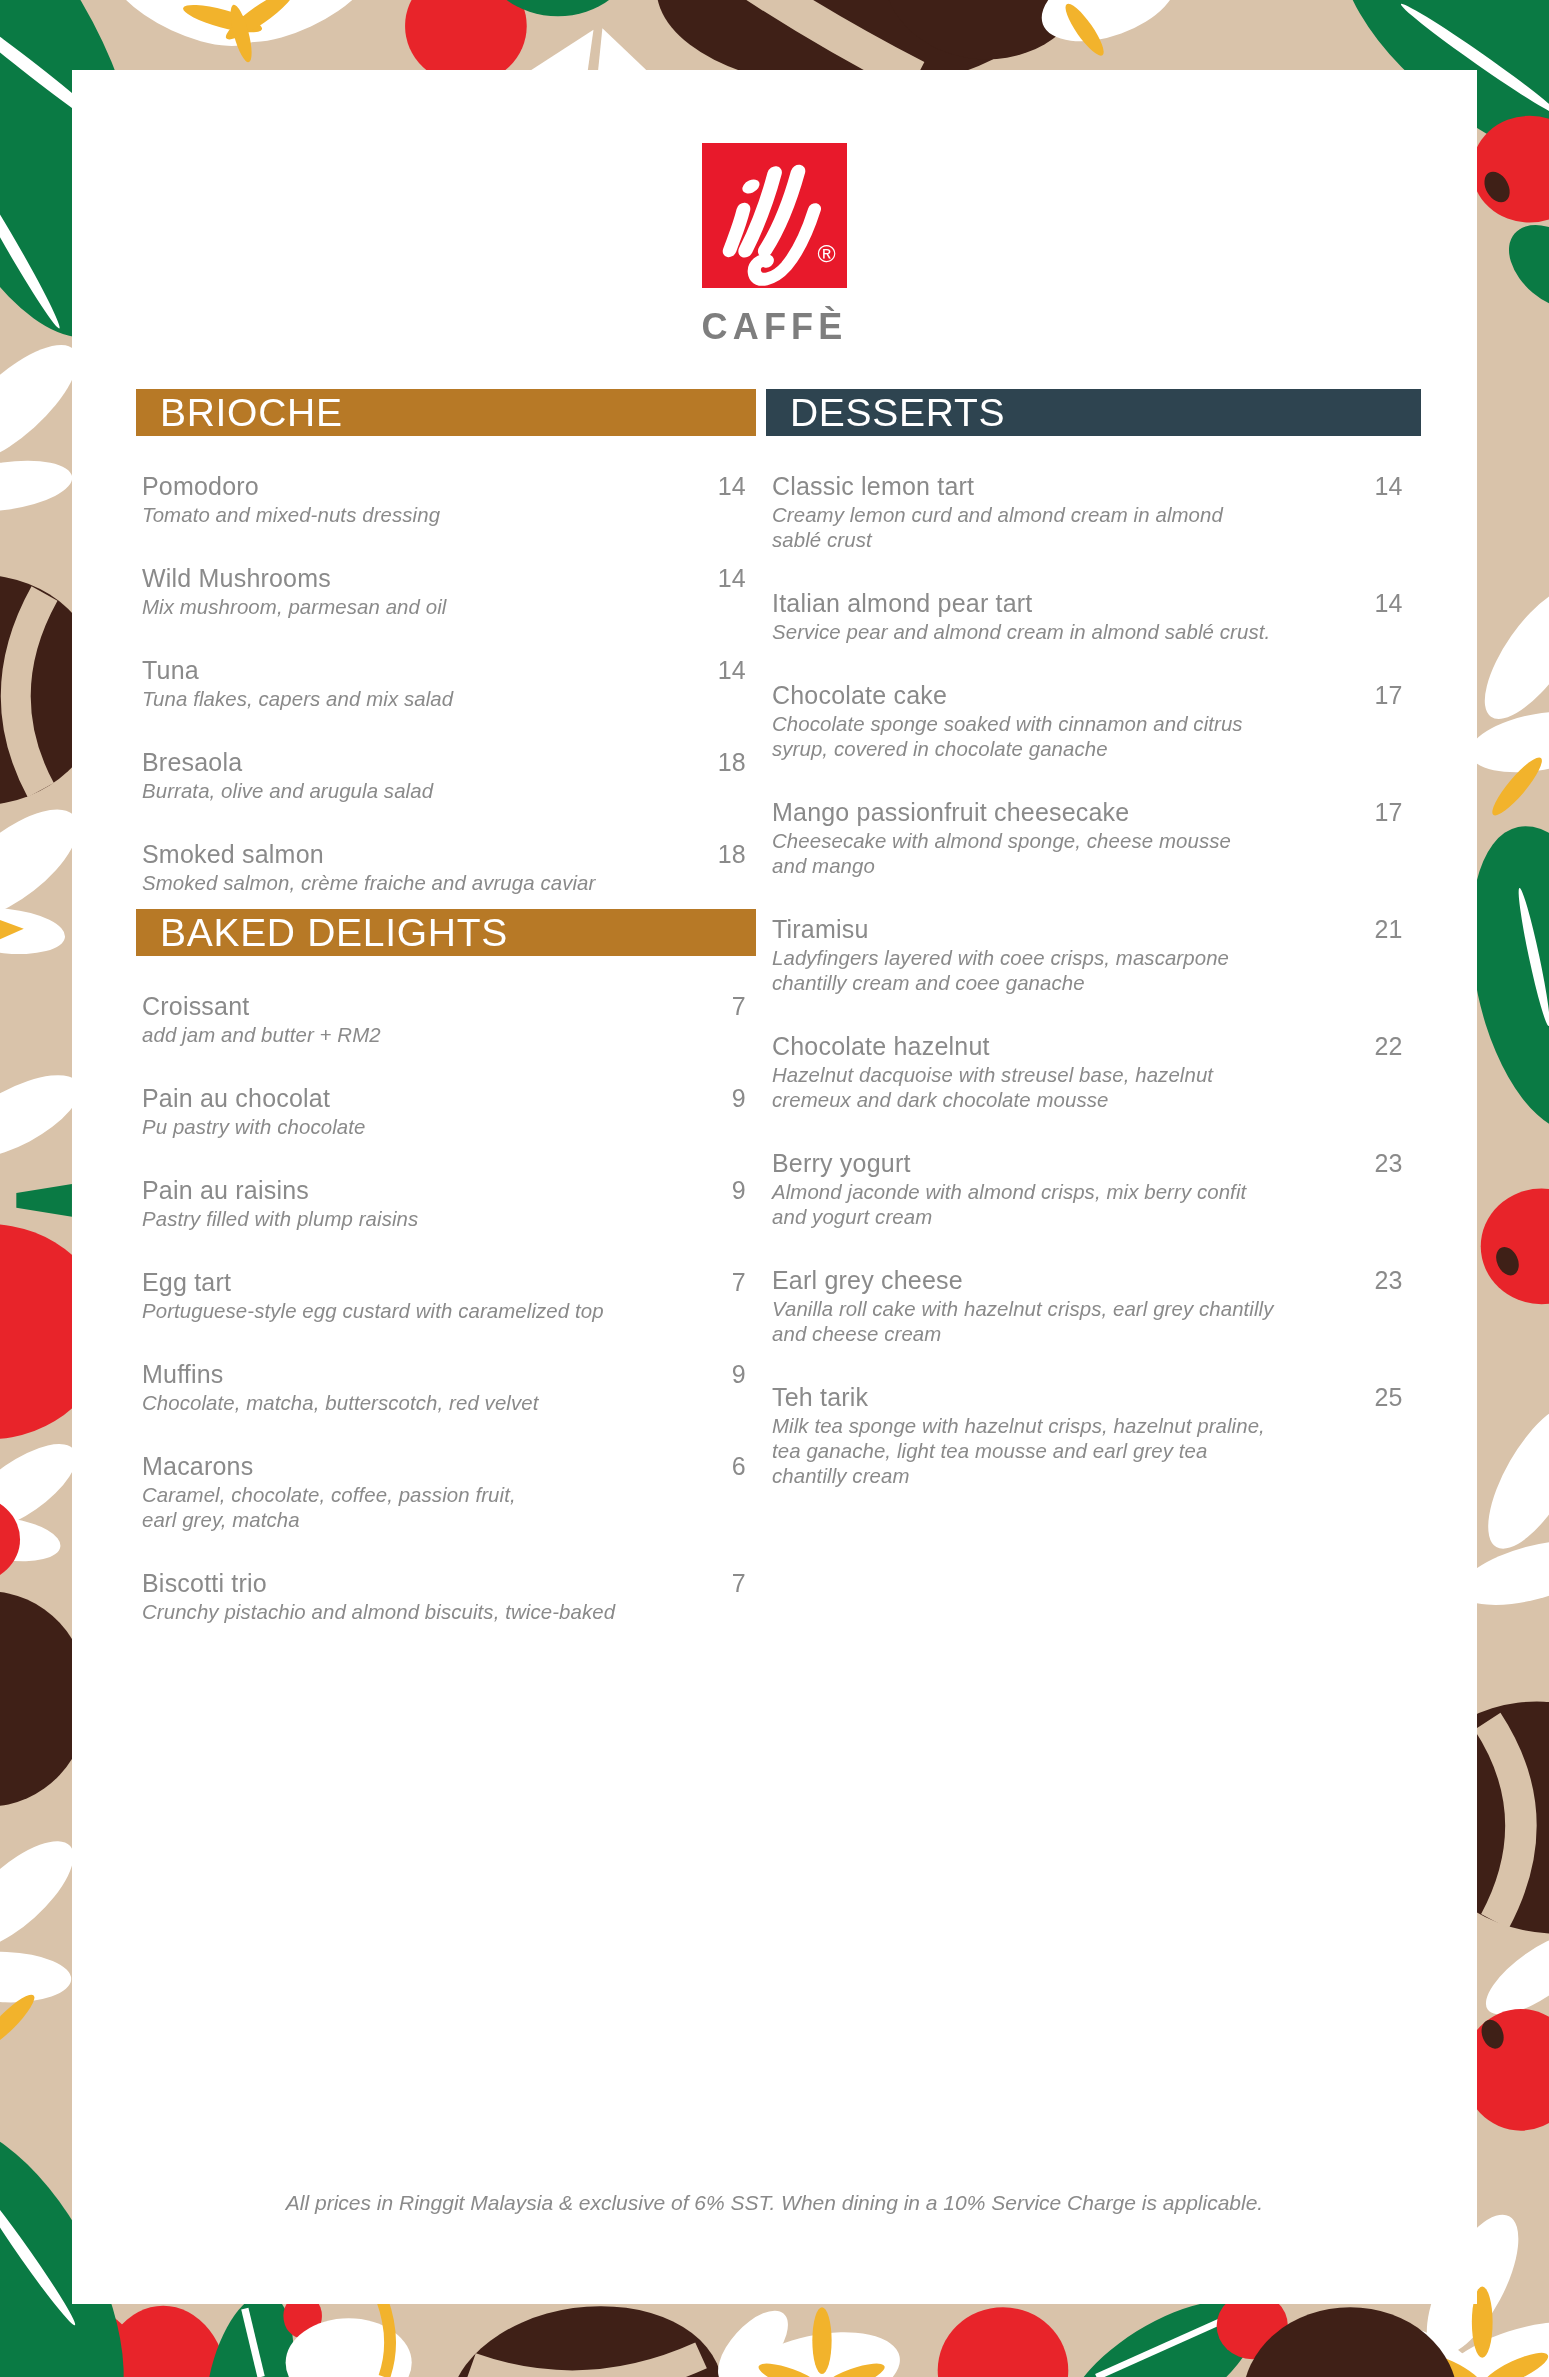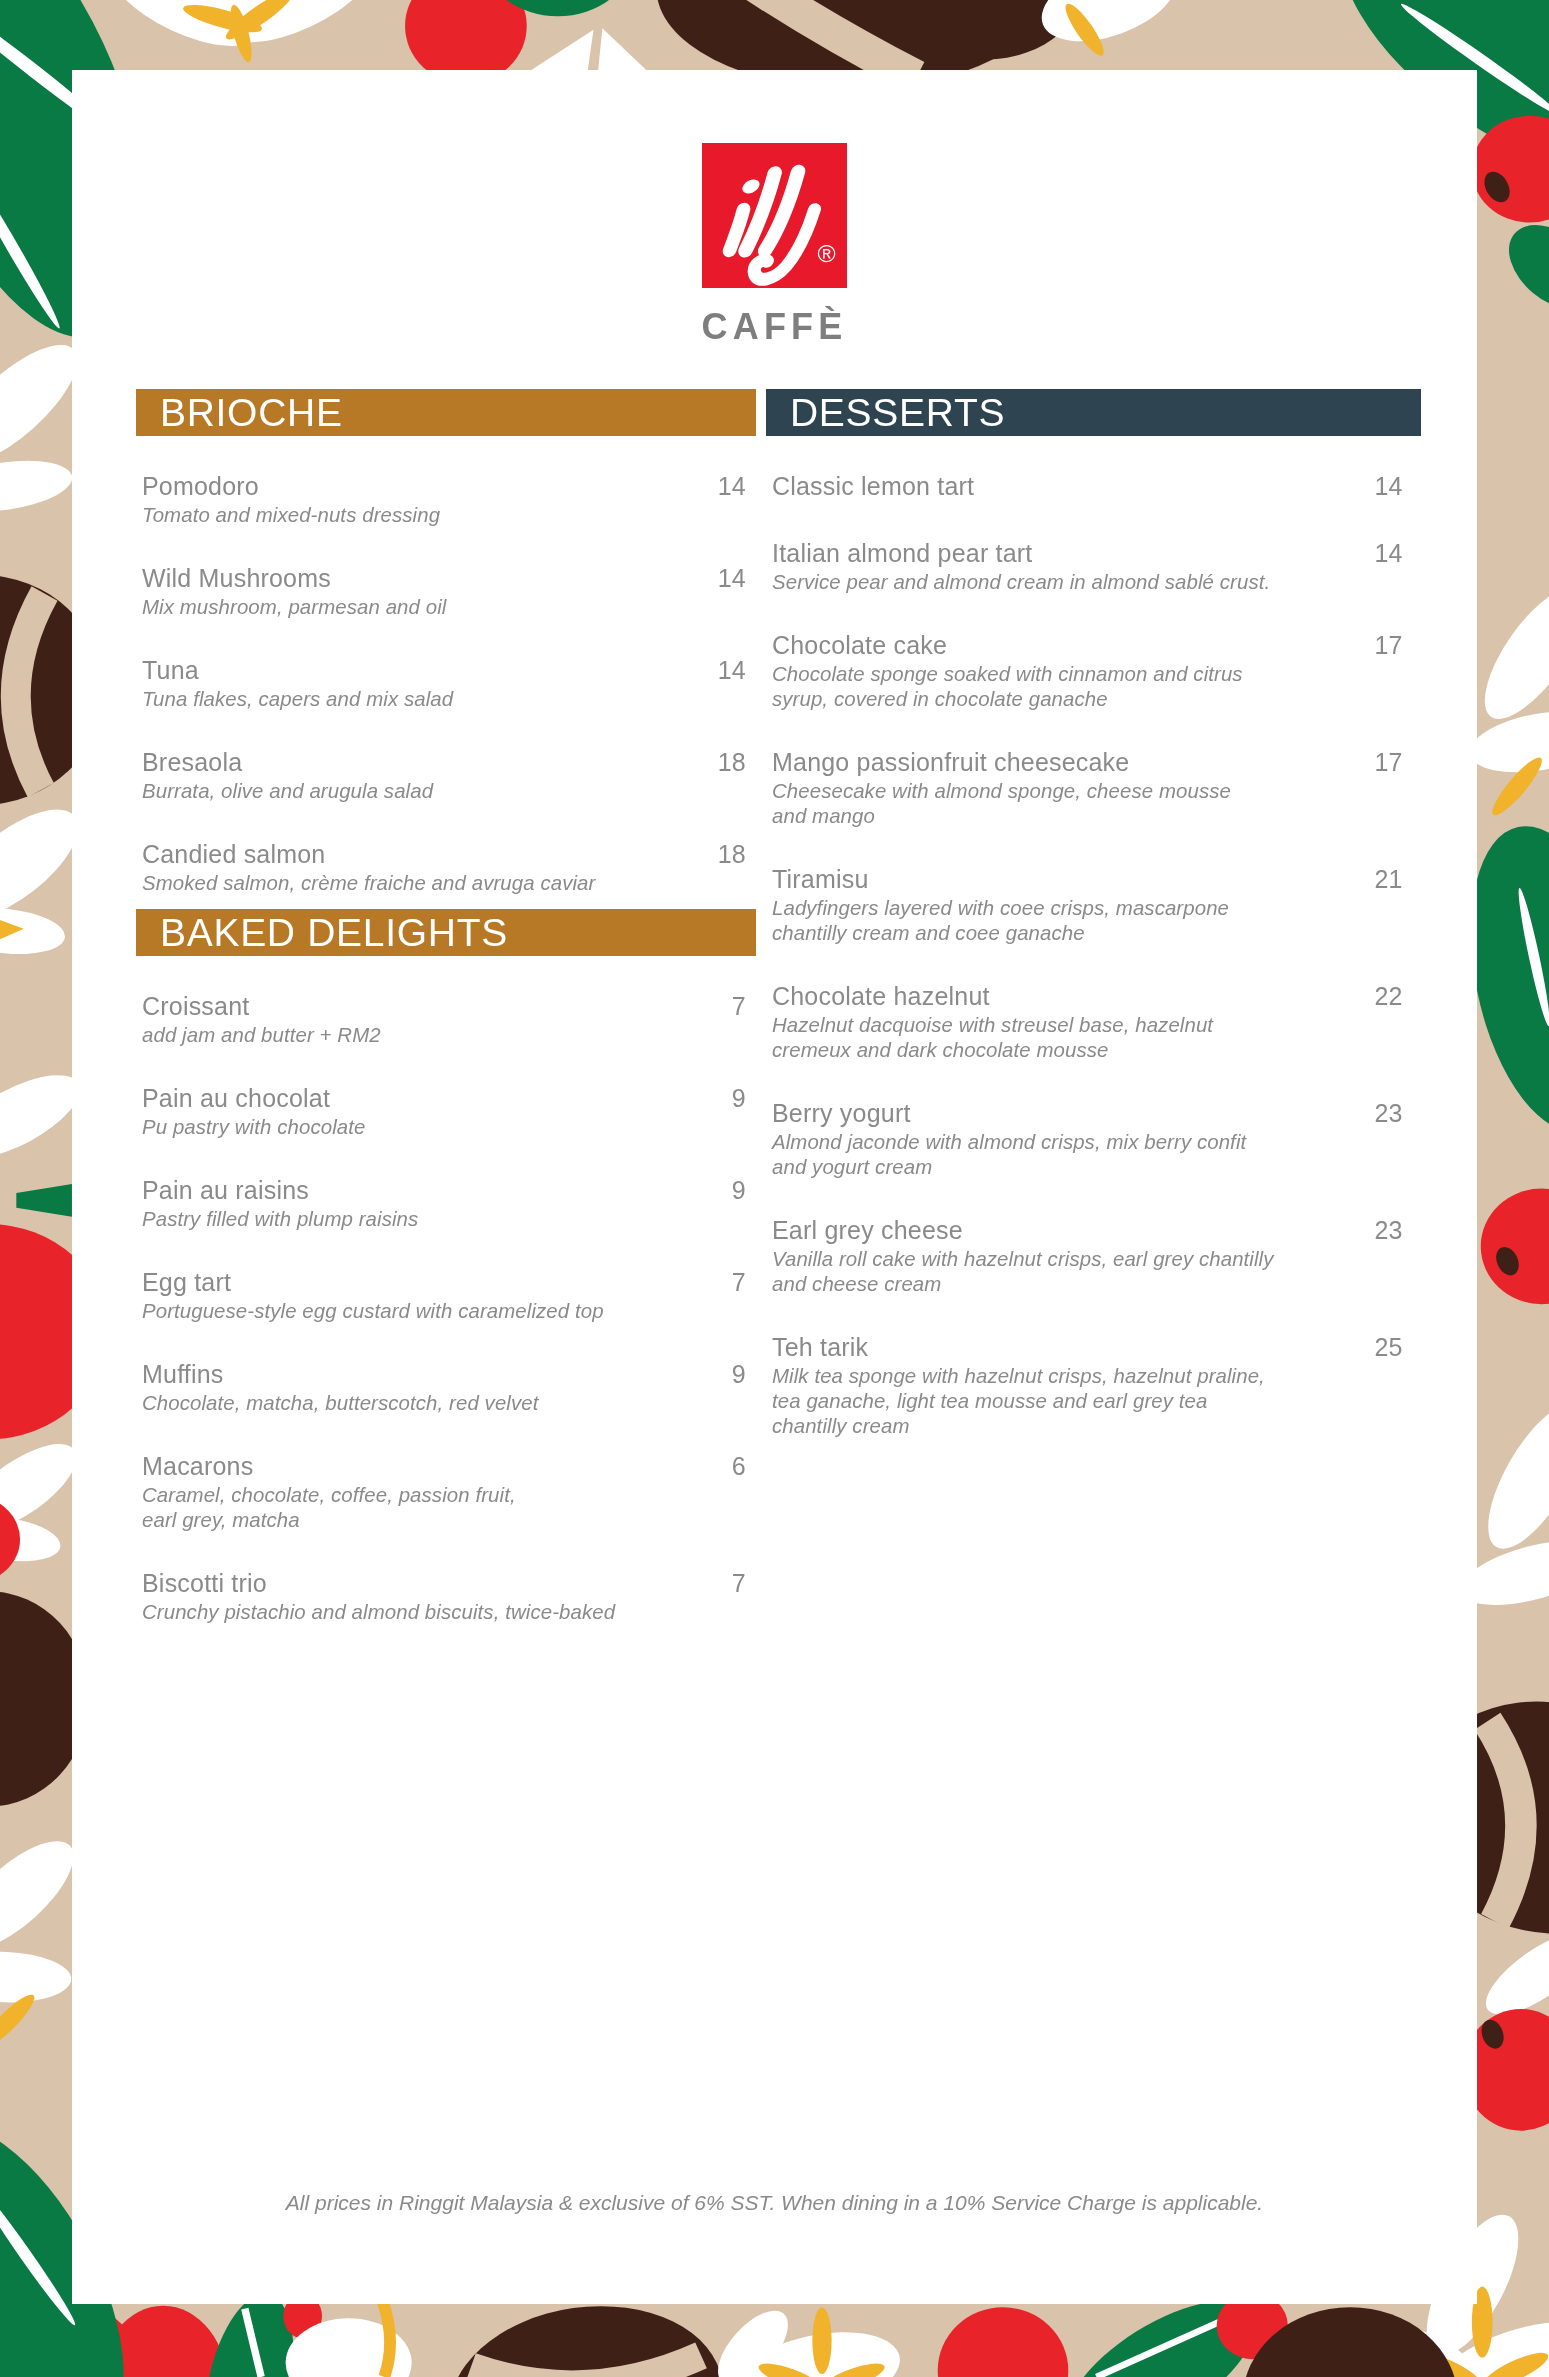--- a/index.html
+++ b/index.html
@@ -289,21 +289,21 @@
     </div>
     <div class="item">
       <div class="row">
           <span class="name">Bresaola</span>
           <span class="price">18</span>
         </div>
       <div class="desc">Burrata, olive and arugula salad</div>
     </div>
     <div class="item">
       <div class="row">
-          <span class="name">Candied salmon</span>
+          <span class="name">Smoked salmon</span>
           <span class="price">18</span>
         </div>
       <div class="desc">Smoked salmon, crème fraiche and avruga caviar</div>
     </div>
 
     <div class="section-bar bar-baked">BAKED DELIGHTS</div>
 
     <div class="item">
       <div class="row">
           <span class="name">Croissant</span>
@@ -357,20 +357,22 @@
   </div>
 
   <div class="col col-right">
     <div class="section-bar bar-desserts">DESSERTS</div>
 
     <div class="item">
       <div class="row">
           <span class="name">Classic lemon tart</span>
           <span class="price">14</span>
         </div>
+      <div class="desc">Creamy lemon curd and almond cream in almond
+sablé crust</div>
     </div>
     <div class="item">
       <div class="row">
           <span class="name">Italian almond pear tart</span>
           <span class="price">14</span>
         </div>
       <div class="desc">Service pear and almond cream in almond sablé crust.</div>
     </div>
     <div class="item">
       <div class="row">

